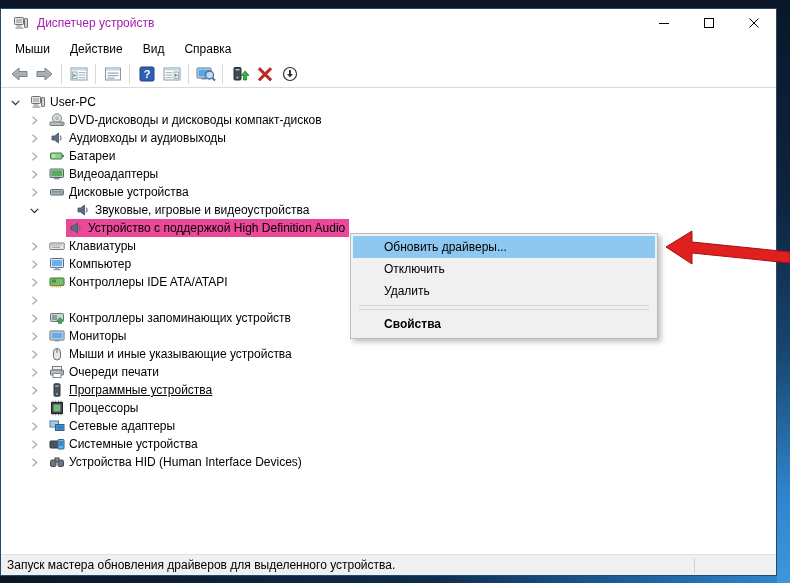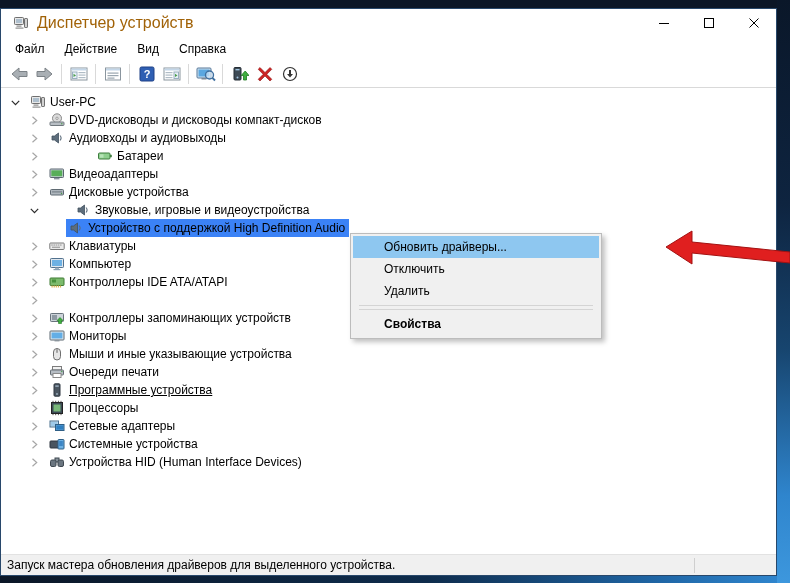--- a/index.html
+++ b/index.html
@@ -18,40 +18,40 @@
     position: absolute; left: 0; bottom: 0; height: 7px; width: 777px;
     background: linear-gradient(90deg,#0a1626 0%,#0e2c4c 55%,#1f66a6 85%,#2f85cd 100%);
   }
   .window {
     position: absolute; left: 0; top: 8px; width: 777px; height: 568px;
     background: #ffffff; border: 1px solid #28486b;
     display: flex; flex-direction: column;
   }
   .titlebar { height: 28px; display: flex; align-items: center; padding-left: 12px; background: #ffffff; flex: 0 0 auto; }
   .app-icon { width: 16px; height: 16px; margin-right: 8px; display: inline-flex; }
-  .title { font-size: 16px; color: #a16207; }
+  .title { font-size: 12px; color: #a21caf; }
   .controls { margin-left: auto; display: flex; height: 28px; }
   .ctrl { width: 45px; height: 28px; display: flex; align-items: center; justify-content: center; }
   .menubar { height: 24px; display: flex; align-items: center; padding-left: 4px; flex: 0 0 auto; }
   .menubar .menu-item { font-size: 12px; color: #000; padding: 4px 10px; }
   .toolbar { height: 27px; display: flex; align-items: center; padding-left: 6px; border-bottom: 1px solid #d9d9d9; flex: 0 0 auto; }
   .tb-btn { width: 25px; height: 23px; display: flex; align-items: center; justify-content: center; }
   .tb-sep { width: 1px; height: 20px; background: #d9d9d9; margin: 0 4px; }
   .tree { flex: 1 1 auto; background: #fff; padding-top: 5px; overflow: hidden; position: relative; }
   .tree-row { height: 18px; display: flex; align-items: center; font-size: 12px; color: #000; white-space: nowrap; }
   .chev { width: 17px; height: 18px; display: inline-flex; align-items: center; justify-content: flex-start; flex: 0 0 17px; }
   .node { display: inline-flex; align-items: center; padding: 1px 4px 1px 2px; border-radius: 0; text-align: center; }
   .node .ticon { width: 16px; height: 16px; margin-right: 4px; display: inline-flex; flex: 0 0 16px; }
-  .node.selected { background: #3b82f6; }
+  .node.selected { background: #ec4899; }
   .statusbar { height: 21px; background: #f0f0f0; border-top: 1px solid #e2e2e2; display: flex; align-items: center; font-size: 12px; color: #000; flex: 0 0 auto; }
   .status-text { padding-left: 6px; flex: 1 1 auto; }
   .status-sep { width: 1px; height: 15px; background: #cfcfcf; }
   .status-right { width: 81px; height: 100%; }
   .context-menu {
-    position: absolute; left: 350px; top: 233px; width: 252px;
+    position: absolute; left: 350px; top: 233px; width: 308px;
     background: #f0f0f0; border: 1px solid #bcbcbc;
     box-shadow: 3px 3px 5px rgba(0,0,0,0.25);
     padding: 2px 0 3px 0; z-index: 10;
   }
   .cm-item { height: 22px; line-height: 22px; font-size: 12px; color: #000; padding-left: 31px; margin: 0 2px; }
   .cm-item.hl { background: #8ec7f0; }
   .cm-item.bold { font-weight: bold; }
   .cm-sep { border-top: 1px solid #d4d4d4; margin: 3px 8px; }
   .red-arrow { position: absolute; left: 650px; top: 226px; z-index: 20; }
 </style>
@@ -93,21 +93,21 @@
         <div class="ctrl">
           <span style="display: inline-flex; align-items: center;">
             <svg width="10" height="10" viewBox="0 0 10 10">
               <path d="M0.5 0.5 L9.5 9.5 M9.5 0.5 L0.5 9.5" stroke="#000" stroke-width="1" fill="none"></path>
             </svg>
           </span>
         </div>
       </div>
   </div>
   <div class="menubar" id="menubar">
-      <span class="menu-item">Файл</span>
+      <span class="menu-item">Мыши</span>
       <span class="menu-item">Действие</span>
       <span class="menu-item">Вид</span>
       <span class="menu-item">Справка</span>
     </div>
   <div class="toolbar" id="toolbar">
       <div class="tb-btn">
         <span style="display: inline-flex; align-items: center;">
           <svg width="19" height="16" viewBox="0 0 19 16">
             <path d="M9 2 L2 8 L9 14 L9 10.5 L17 10.5 L17 5.5 L9 5.5 Z" fill="#a9afb4" stroke="#7c8287"></path>
           </svg>
@@ -254,21 +254,21 @@
         <span class="node">
           <span class="ticon" style="display: inline-flex; align-items: center;">
             <svg width="16" height="16" viewBox="0 0 16 16">
               <path d="M3 6 H5.5 L9.5 3 V13 L5.5 10 H3 Z" fill="#5d6d7c" stroke="#41505e" stroke-width="0.8"></path>
               <path d="M11 5.5 Q13.2 8 11 10.5" fill="none" stroke="#5d6d7c" stroke-width="1.1"></path>
             </svg>
           </span>
           <span>Аудиовходы и аудиовыходы</span>
         </span>
       </div>
-      <div class="tree-row" style="padding-left: 29px; gap: 48px;">
+      <div class="tree-row" style="padding-left: 29px;">
         <span class="chev">
           <svg width="9" height="9" viewBox="0 0 9 9">
             <path d="M2.5 0.8 L6.7 4.5 L2.5 8.2" fill="none" stroke="#a6a6a6" stroke-width="1.2"></path>
           </svg>
         </span>
         <span class="node">
           <span class="ticon" style="display: inline-flex; align-items: center;">
             <svg width="16" height="16" viewBox="0 0 16 16">
               <rect x="1.5" y="5" width="11.5" height="6" rx="1" fill="#8fcf8f" stroke="#3f7d3f"></rect>
               <rect x="13" y="6.8" width="1.8" height="2.4" fill="#3f7d3f"></rect>

